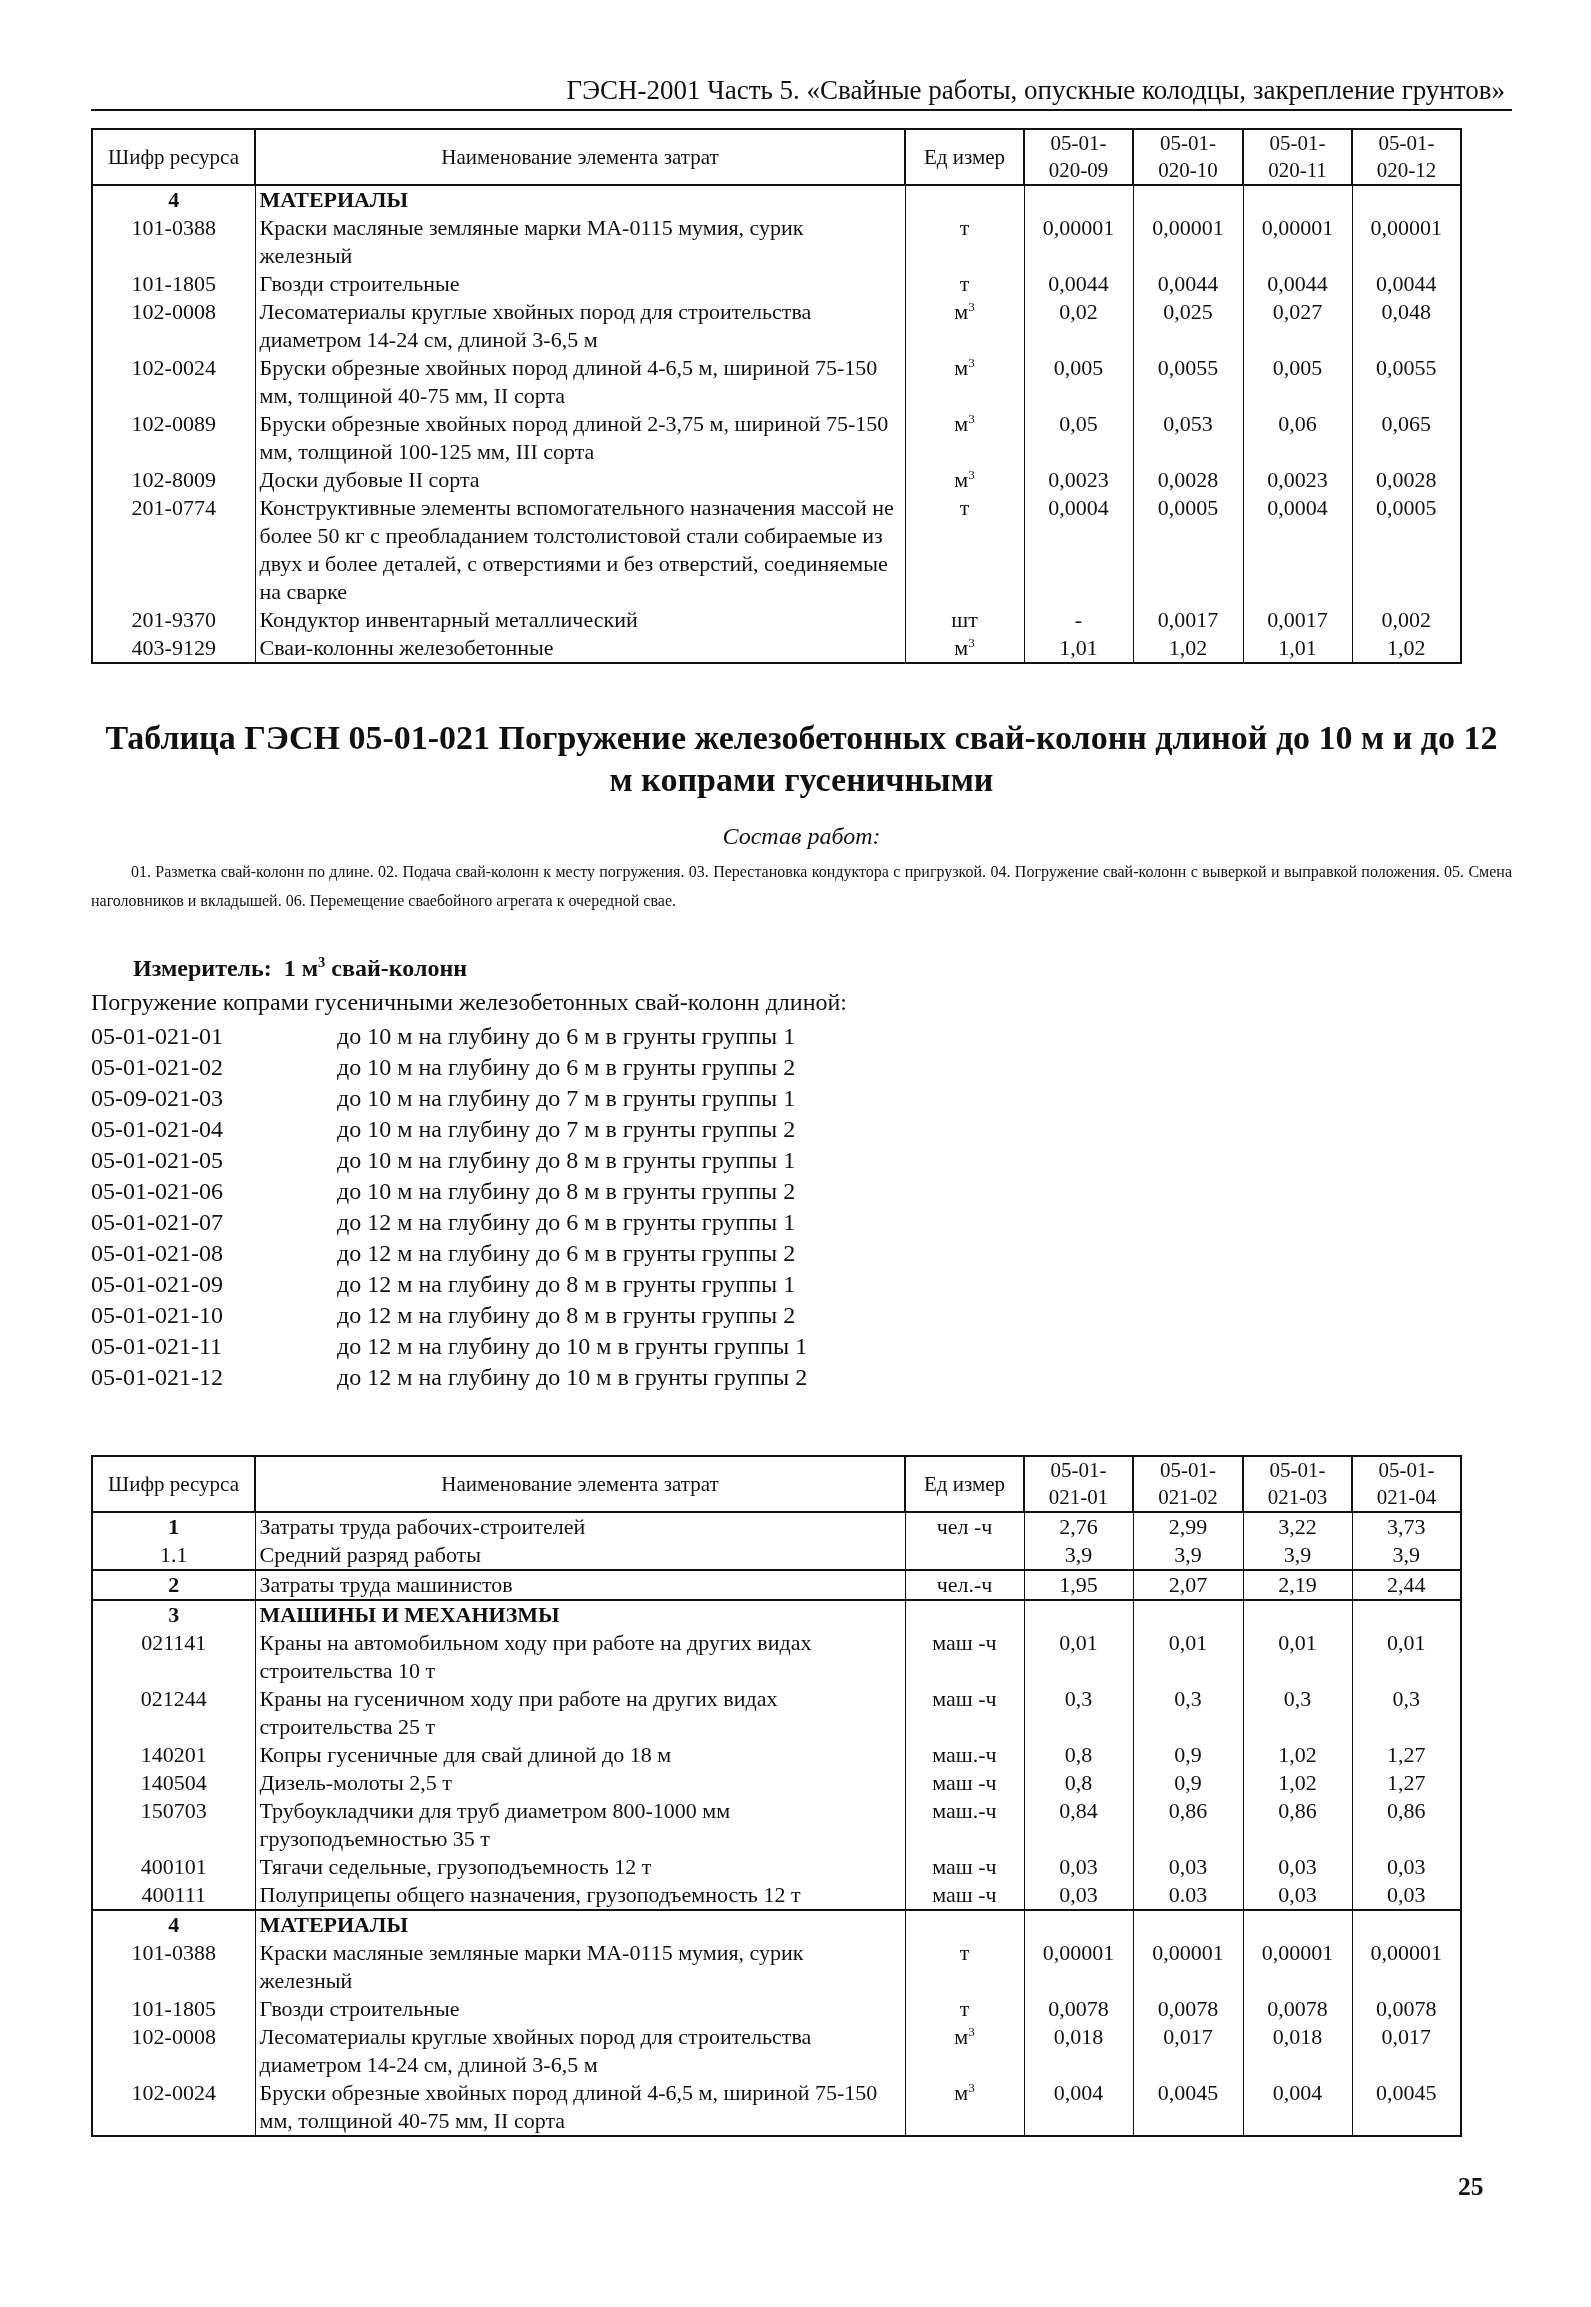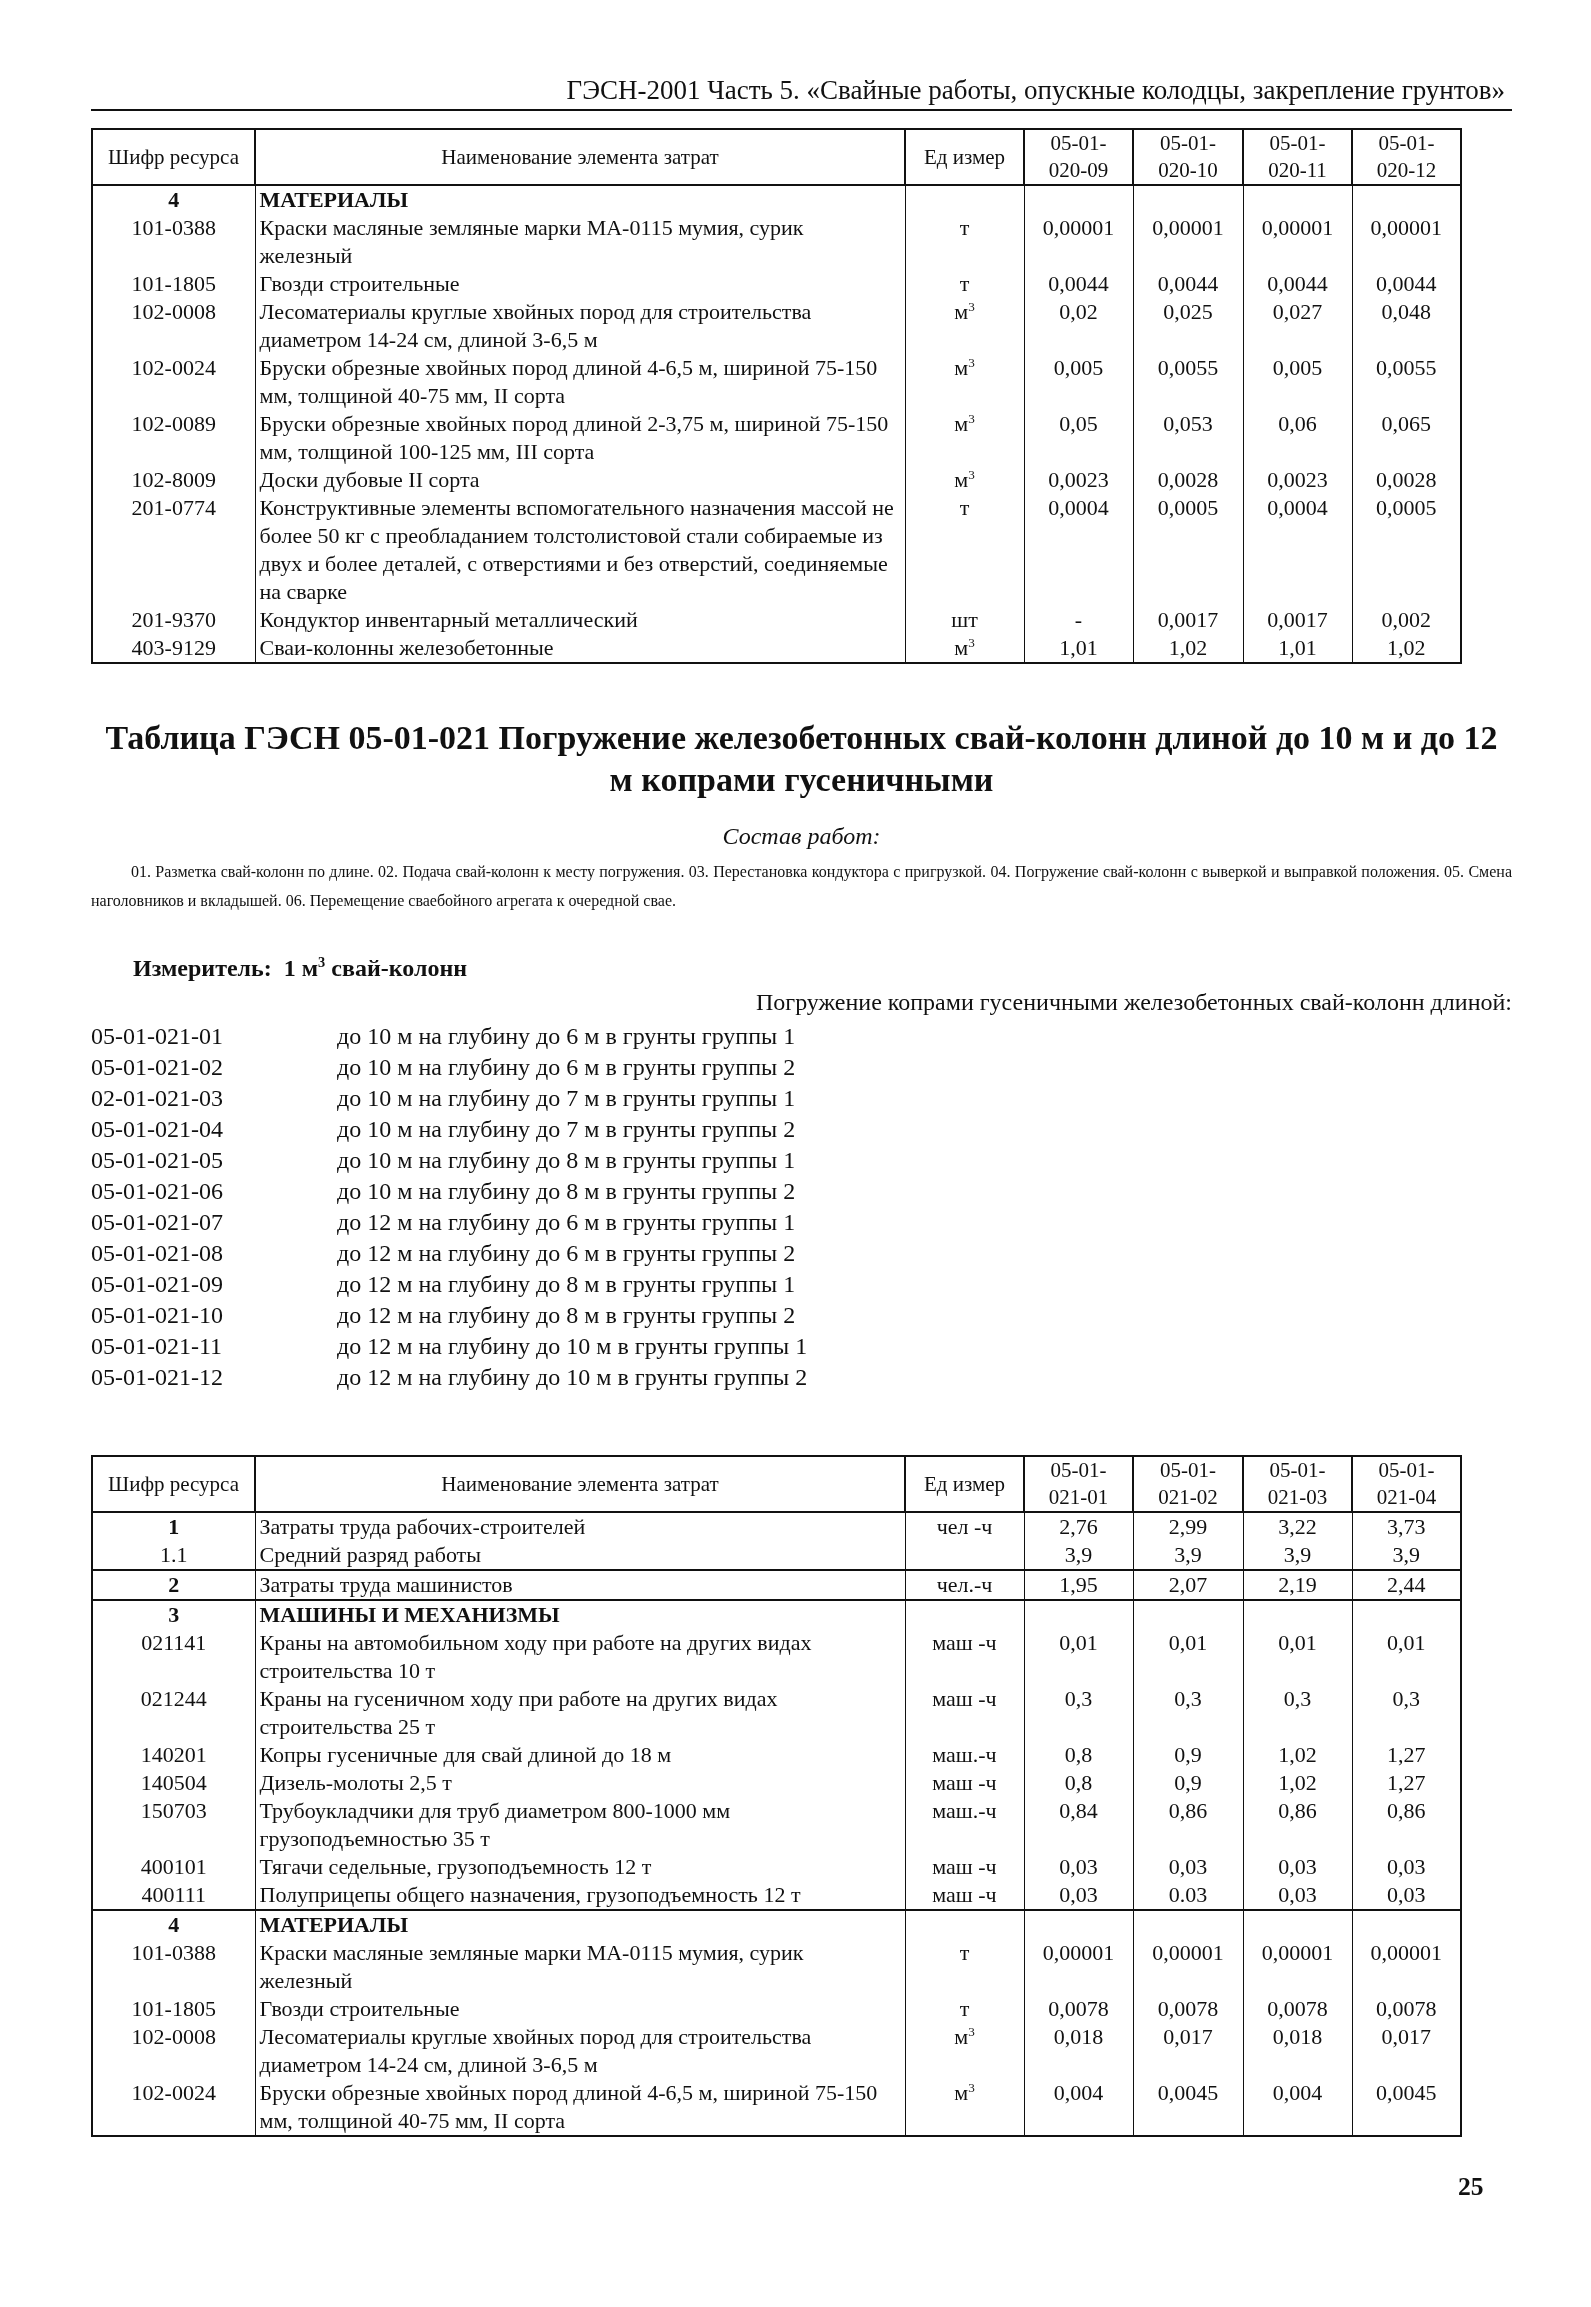--- a/index.html
+++ b/index.html
@@ -28,21 +28,21 @@
   #table1 { top:128px; }
   #table2 { top:1455px; }
 
   .table-title { position:absolute; left:91px; top:717px; width:1421px; text-align:center;
          font-weight:bold; font-size:34px; line-height:42px; }
   .works-heading { position:absolute; left:91px; top:823px; width:1421px; text-align:center;
          font-style:italic; font-size:24px; }
   .works-text { position:absolute; left:91px; top:857px; width:1421px; font-size:16px; line-height:29px;
          text-align:justify; text-indent:40px; }
   .meter { position:absolute; left:133px; top:955px; font-weight:bold; font-size:24px; }
-  .list-intro { position:absolute; left:91px; top:989px; width:1421px; text-align:right; font-size:24px; }
+  .list-intro { position:absolute; left:91px; top:989px; width:1421px; text-align:left; font-size:24px; }
   .norm-list { position:absolute; left:91px; top:1021px; font-size:24px; line-height:31px; }
   .norm-list .row { display:flex; }
   .norm-list .code { width:246px; }
   .page-number { position:absolute; left:1458px; top:2172px; font-size:25.6px; font-weight:bold; }
 </style>
 </head>
 <body>
 
 <div class="running-header">ГЭСН-2001 Часть 5. «Свайные работы, опускные колодцы, закрепление грунтов»</div>
 <div class="header-rule"></div>
@@ -174,21 +174,21 @@
 <div class="norm-list" id="normList">
     <div class="row">
       <span class="code">05-01-021-01</span>
       <span>до 10 м на глубину до 6 м в грунты группы 1</span>
     </div>
     <div class="row">
       <span class="code">05-01-021-02</span>
       <span>до 10 м на глубину до 6 м в грунты группы 2</span>
     </div>
     <div class="row">
-      <span class="code">02-01-021-03</span>
+      <span class="code">05-09-021-03</span>
       <span>до 10 м на глубину до 7 м в грунты группы 1</span>
     </div>
     <div class="row">
       <span class="code">05-01-021-04</span>
       <span>до 10 м на глубину до 7 м в грунты группы 2</span>
     </div>
     <div class="row">
       <span class="code">05-01-021-05</span>
       <span>до 10 м на глубину до 8 м в грунты группы 1</span>
     </div>

